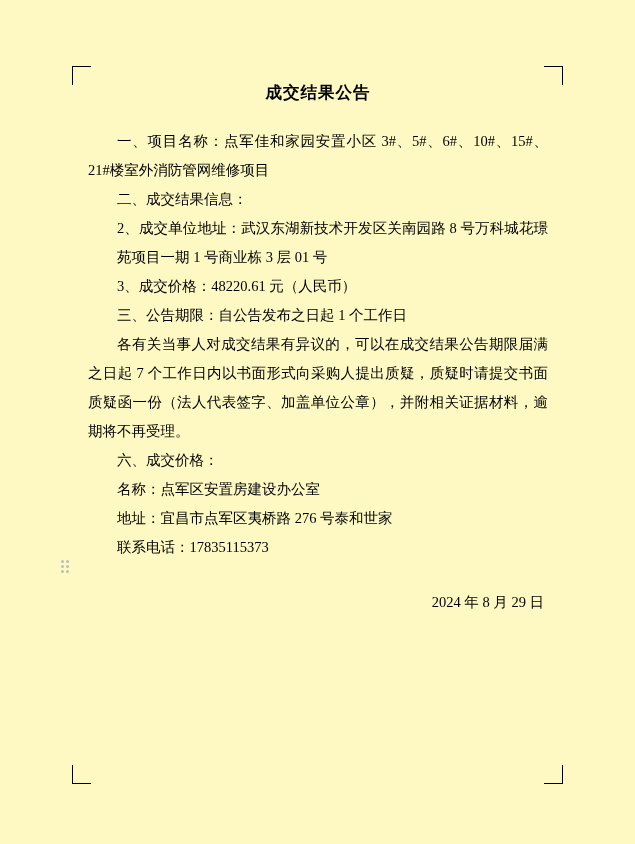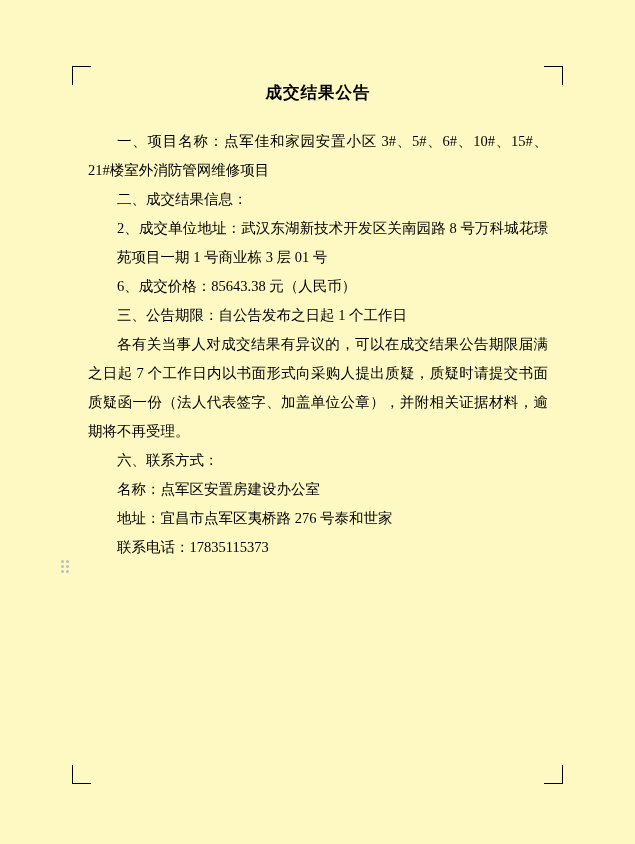--- a/index.html
+++ b/index.html
@@ -107,31 +107,32 @@
     <div class="doc-title">成交结果公告</div>
 
     <p class="para indent1">
       <span class="b">一、项目名称：</span><span>点军佳和家园安置小区 3#、5#、6#、10#、15#、21#楼室外消防管网维修项目</span>
     </p>
 
     <p class="para indent1">
       <span class="b">二、成交结果信息：</span>
     </p>
     <p class="para sub-line">2、成交单位地址：武汉东湖新技术开发区关南园路 8 号万科城花璟苑项目一期 1 号商业栋 3 层 01 号</p>
-    <p class="para sub-line">6、成交价格：85643.38 元（人民币）</p>
+    <p class="para sub-line">3、成交价格：48220.61 元（人民币）</p>
 
     <p class="para indent1">
       <span class="b">三、公告期限：</span><span>自公告发布之日起 1 个工作日</span>
     </p>
 
     <p class="para indent1">各有关当事人对成交结果有异议的，可以在成交结果公告期限届满之日起 7 个工作日内以书面形式向采购人提出质疑，质疑时请提交书面质疑函一份（法人代表签字、加盖单位公章），并附相关证据材料，逾期将不再受理。</p>
 
 
     <p class="para indent1">
-      <span class="b">六、联系方式：</span>
+      <span class="b">六、成交价格：</span>
     </p>
     <p class="para sub-line">名称：点军区安置房建设办公室</p>
     <p class="para sub-line">地址：宜昌市点军区夷桥路 276 号泰和世家</p>
     <p class="para sub-line">联系电话：17835115373</p>
 
+    <p class="para date-line">2024 年 8 月 29 日</p>
 
   </div>
 </div>
 
 </body></html>

